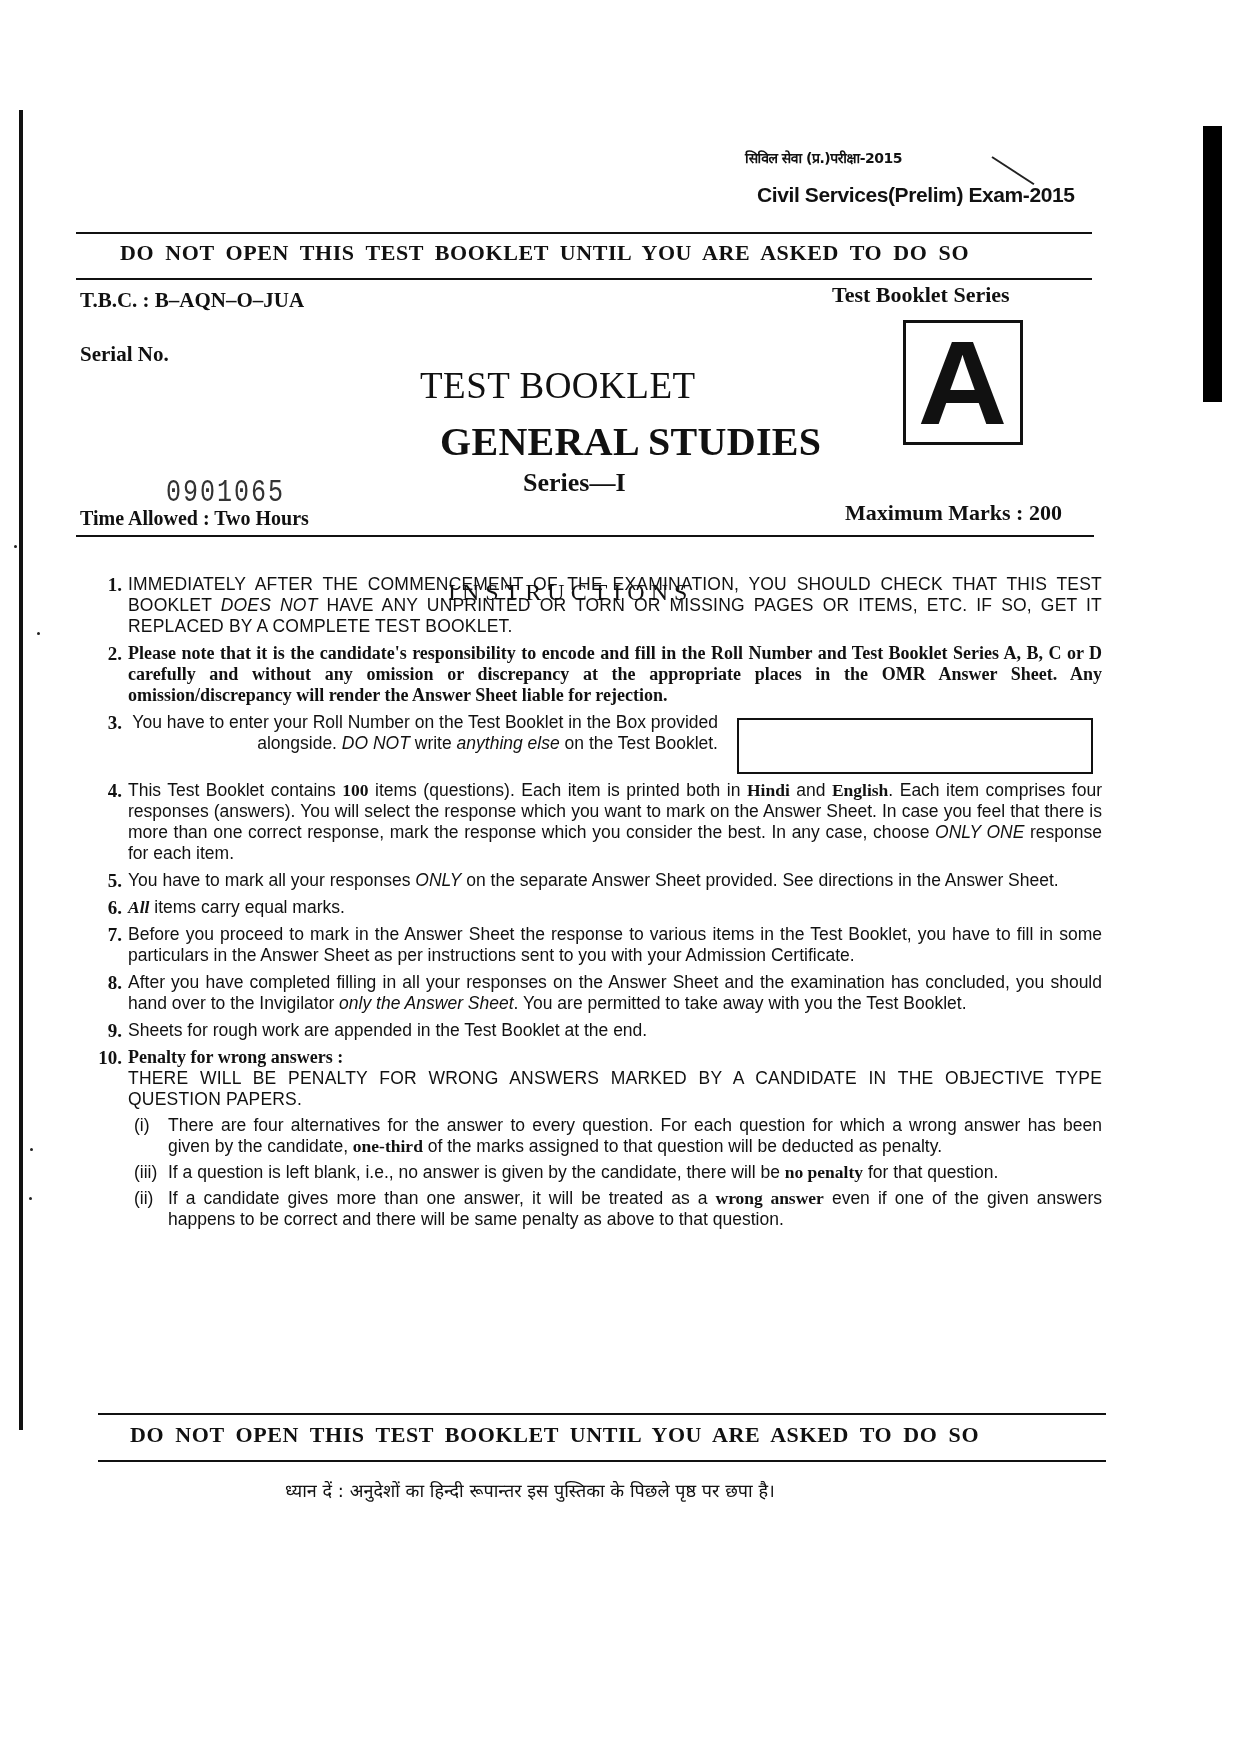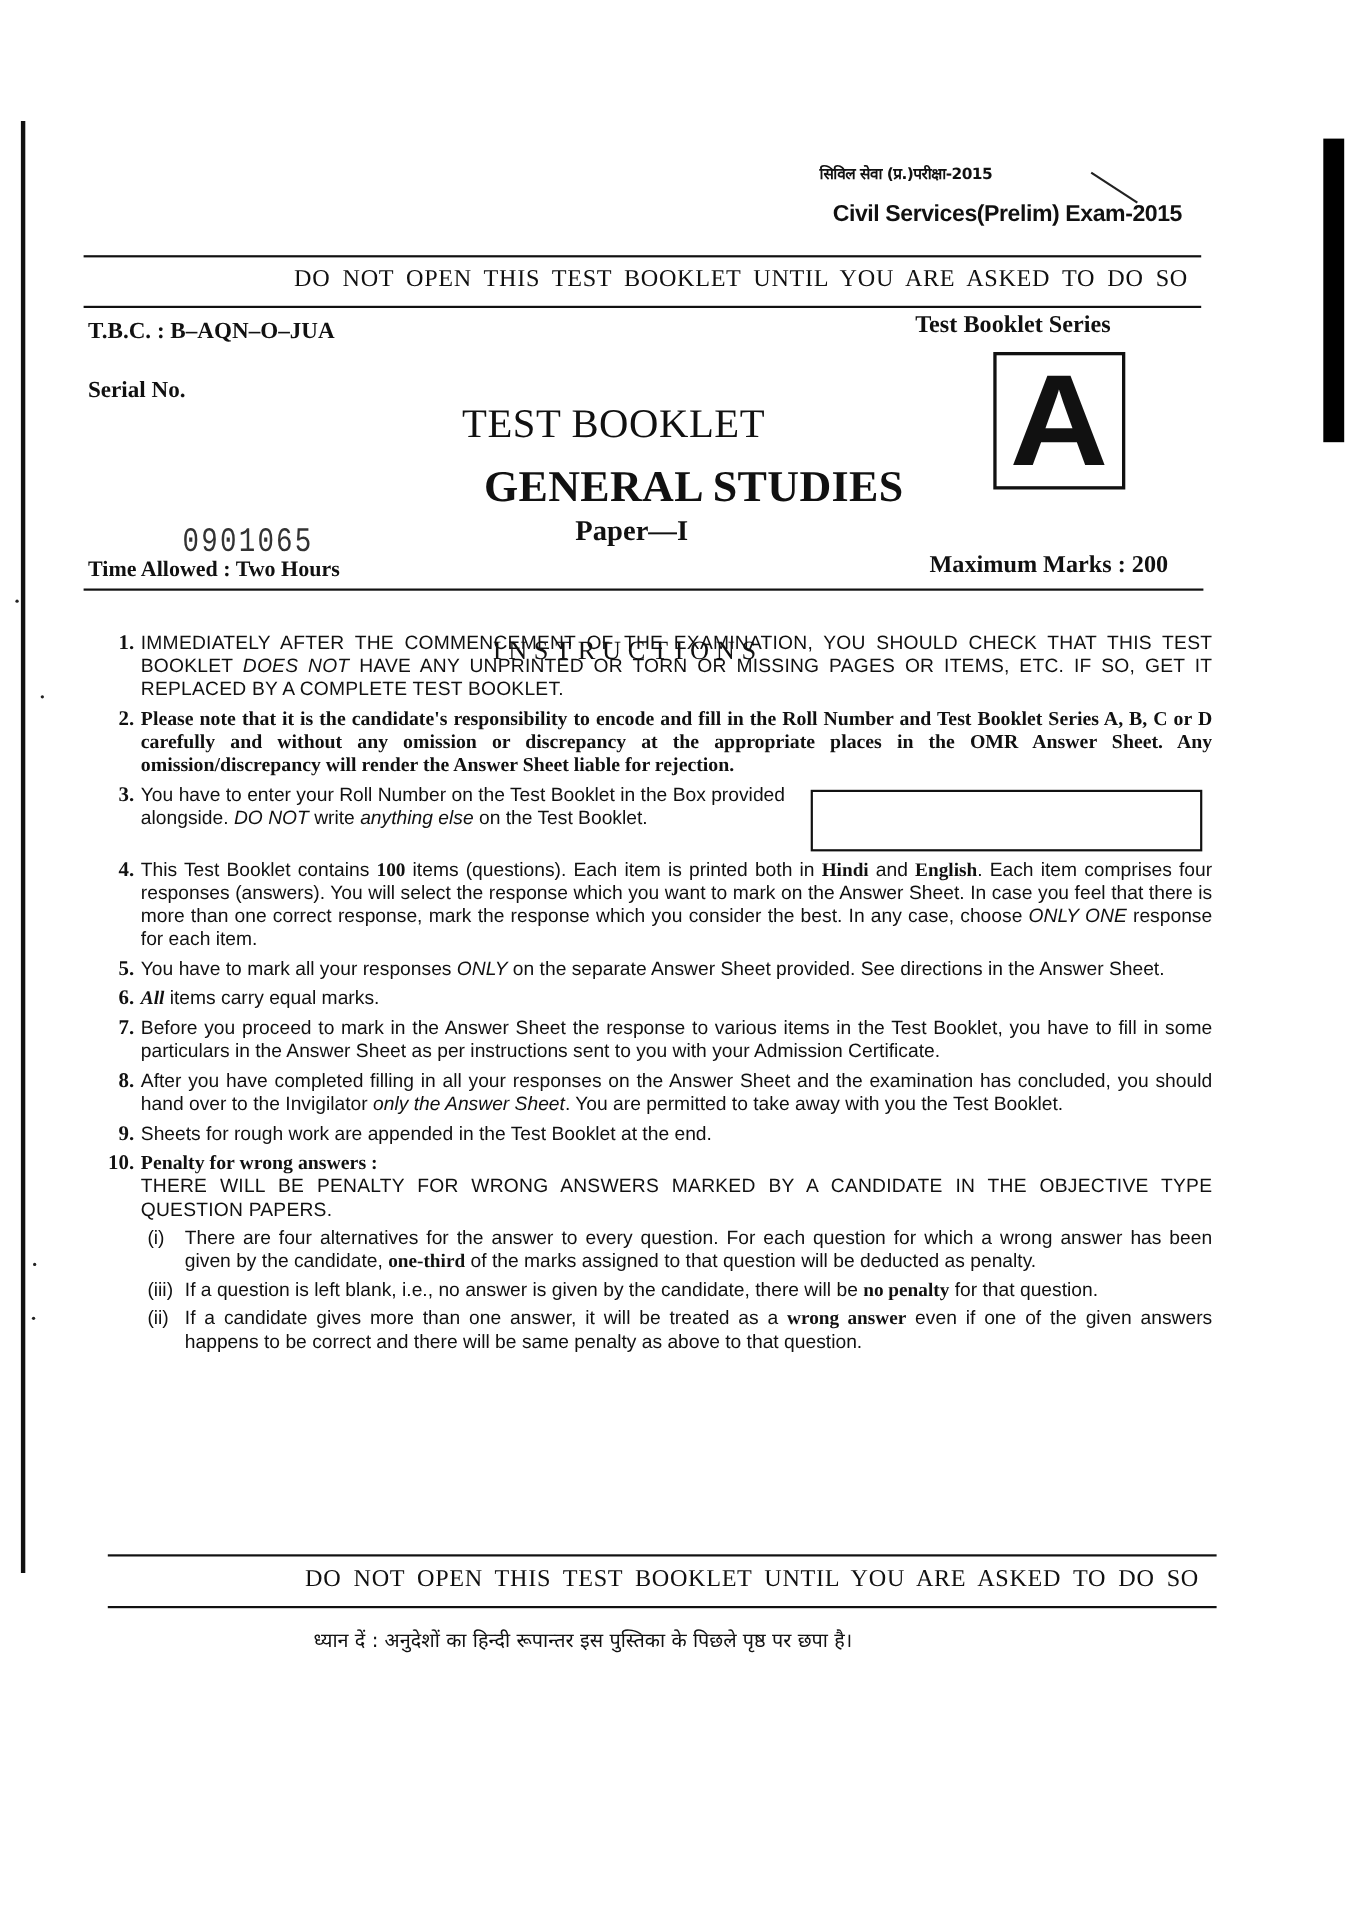--- a/index.html
+++ b/index.html
@@ -9,21 +9,21 @@
   .left-edge { position: absolute; left: 19px; top: 110px; width: 4px; height: 1320px; background: #111; }
   .right-bar { position: absolute; left: 1203px; top: 126px; width: 19px; height: 276px; background: #000; }
   .speck { position: absolute; width: 3px; height: 3px; background: #222; border-radius: 50%; }
 
   .exam-hindi { position: absolute; left: 745px; top: 148px; font-family: "DejaVu Sans", sans-serif; font-size: 14px; font-weight: bold; letter-spacing: -0.5px; }
   .exam-slash { position: absolute; left: 992px; top: 156px; width: 50px; height: 2px; background: #222; transform: rotate(33deg); transform-origin: left center; }
   .exam-en { position: absolute; left: 757px; top: 183px; font-family: "Liberation Sans", sans-serif; font-size: 21px; font-weight: bold; letter-spacing: -0.4px; }
 
   .hr { position: absolute; height: 2px; background: #111; }
 
-  .banner { position: absolute; left: 120px; width: 960px; text-align: right; font-family: "Liberation Serif", serif; font-weight: normal; font-size: 22px; letter-spacing: 0.6px; word-spacing: 5px; }
+  .banner { position: absolute; left: 120px; width: 960px; text-align: left; font-family: "Liberation Serif", serif; font-weight: bold; font-size: 22px; letter-spacing: 0.6px; word-spacing: 5px; }
 
   .tbc { position: absolute; left: 80px; top: 288px; font-size: 21px; font-weight: bold; }
   .tbs { position: absolute; left: 832px; top: 282px; font-size: 22px; font-weight: bold; }
   .serial { position: absolute; left: 80px; top: 342px; font-size: 21px; font-weight: bold; }
 
   .title { position: absolute; left: 420px; top: 364px; font-size: 37px; font-weight: normal; letter-spacing: 0.5px; }
   .subject { position: absolute; left: 440px; top: 418px; font-size: 40px; font-weight: bold; letter-spacing: 0.3px; }
   .paper { position: absolute; left: 523px; top: 468px; font-size: 26px; font-weight: bold; }
 
   .series-box { position: absolute; left: 903px; top: 320px; width: 120px; height: 125px; border: 3px solid #111; display: flex; align-items: center; justify-content: center; }
@@ -37,21 +37,21 @@
 
   .list { position: absolute; left: 92px; top: 574px; width: 1010px; font-family: "Liberation Sans", sans-serif; font-size: 17.5px; line-height: 21px; }
   .item { display: flex; margin-bottom: 6px; }
   .num { width: 36px; flex: none; font-family: "Liberation Serif", serif; font-weight: bold; font-size: 19px; text-align: right; padding-right: 6px; }
   .txt { flex: 1; text-align: justify; }
   .bold { font-family: "Liberation Serif", serif; font-weight: bold; }
   .it { font-style: italic; }
   .caps { letter-spacing: 0.2px; }
 
   .item3 { display: flex; }
-  .item3 .txt { width: 590px; flex: none; text-align: left; }
+  .item3 .txt { width: 590px; flex: none; text-align: right; }
   .roll-box { margin-left: 19px; margin-top: 6px; width: 356px; height: 56px; border: 2px solid #111; }
 
   .sub { display: flex; margin-top: 5px; }
   .sub .rn { width: 40px; flex: none; padding-left: 6px; }
 
   .footer-hindi { position: absolute; left: 285px; top: 1478px; font-family: "DejaVu Sans", sans-serif; font-size: 18px; }
 </style>
 </head>
 <body>
 
@@ -69,21 +69,21 @@
 <div class="hr" style="left:76px;top:232px;width:1016px;"></div>
 <div class="banner" style="top:240px;">DO NOT OPEN THIS TEST BOOKLET UNTIL YOU ARE ASKED TO DO SO</div>
 <div class="hr" style="left:76px;top:278px;width:1016px;"></div>
 
 <div class="tbc">T.B.C. : B–AQN–O–JUA</div>
 <div class="tbs">Test Booklet Series</div>
 <div class="serial">Serial No.</div>
 
 <div class="title">TEST BOOKLET</div>
 <div class="subject">GENERAL STUDIES</div>
-<div class="paper">Paper—I</div>
+<div class="paper">Series—I</div>
 
 <div class="series-box">
   <span class="series-letter">A</span>
 </div>
 
 <div class="serialnum">0901065</div>
 <div class="time">Time Allowed : Two Hours</div>
 <div class="marks">Maximum Marks : 200</div>
 
 <div class="hr" style="left:76px;top:535px;width:1018px;"></div>

